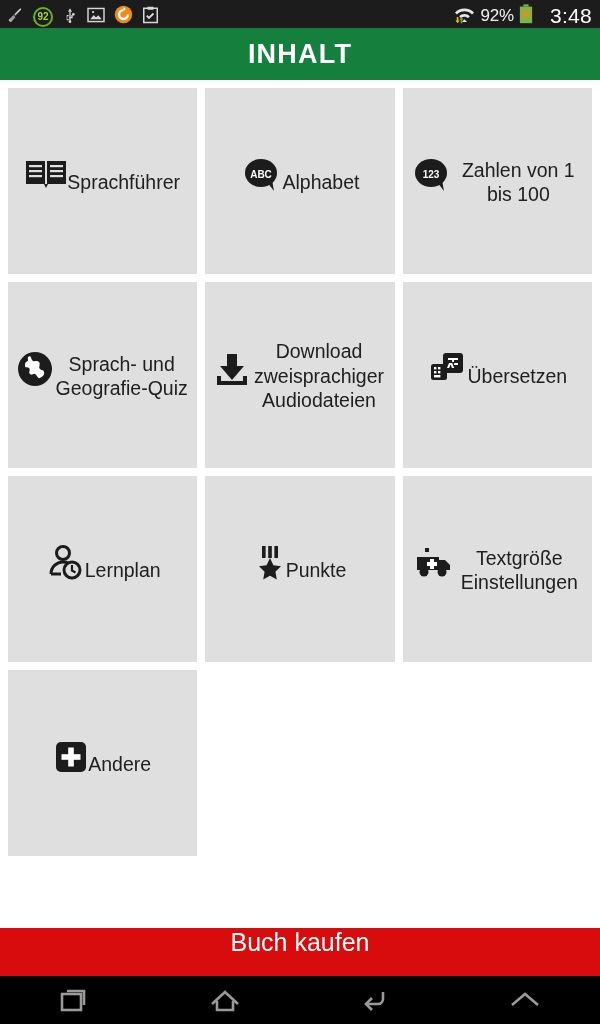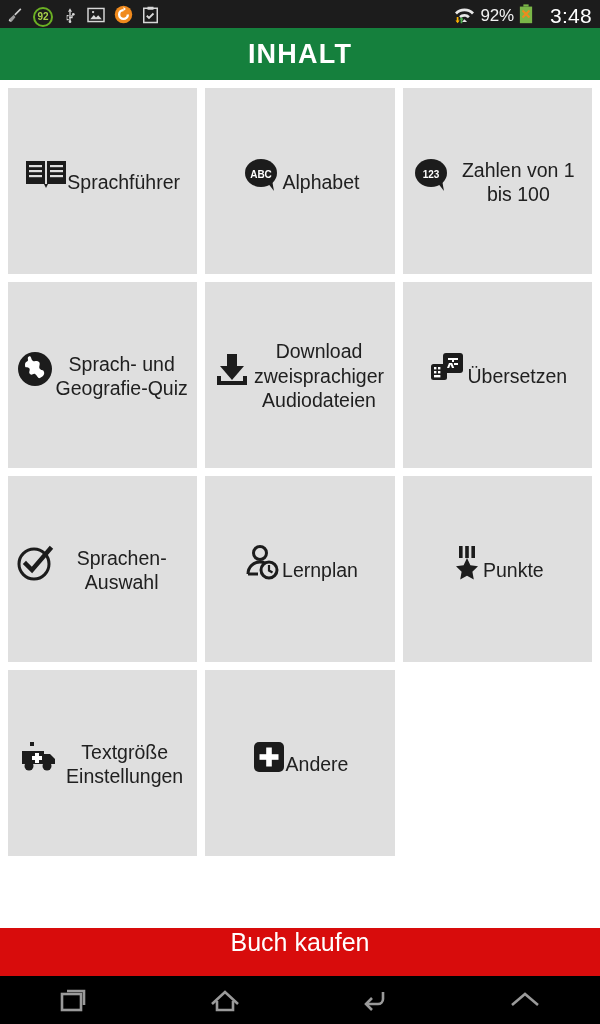--- a/index.html
+++ b/index.html
@@ -224,29 +224,20 @@
                 <rect x="7" y="21" width="2.4" height="2.4"></rect>
                 <rect x="11" y="17" width="2.4" height="2.4"></rect>
                 <rect x="11" y="21" width="2.4" height="2.4"></rect>
                 <rect x="7" y="25" width="6.4" height="2.4"></rect>
               </g>
             </svg>
         </div>
         <div class="tile-label">Übersetzen</div>
       </div>
 
-      <div class="tile">
-        <div class="tile-icon">
-          <svg width="38" height="38" viewBox="0 0 38 38">
-              <circle cx="18" cy="20" r="15" fill="none" stroke="#1c1c1c" stroke-width="3"></circle>
-              <path d="M10 20l6 6L34 5" fill="none" stroke="#1c1c1c" stroke-width="4.5" stroke-linecap="square"></path>
-            </svg>
-        </div>
-        <div class="tile-label">Sprachen-Auswahl</div>
-      </div>
 
       <div class="tile">
         <div class="tile-icon">
           <svg width="40" height="38" viewBox="0 0 40 38">
               <circle cx="18" cy="9" r="6.5" fill="none" stroke="#1c1c1c" stroke-width="3"></circle>
               <path d="M6 30c0-7 5.5-12 12-12 2 0 4 .5 5.5 1.3" fill="none" stroke="#1c1c1c" stroke-width="3"></path>
               <path d="M6 30h10" fill="none" stroke="#1c1c1c" stroke-width="3"></path>
               <circle cx="27" cy="26" r="8" fill="#dfdfdf" stroke="#1c1c1c" stroke-width="3"></circle>
               <path d="M27 21v5.5l3.5 2" fill="none" stroke="#1c1c1c" stroke-width="2.2"></path>
             </svg>

